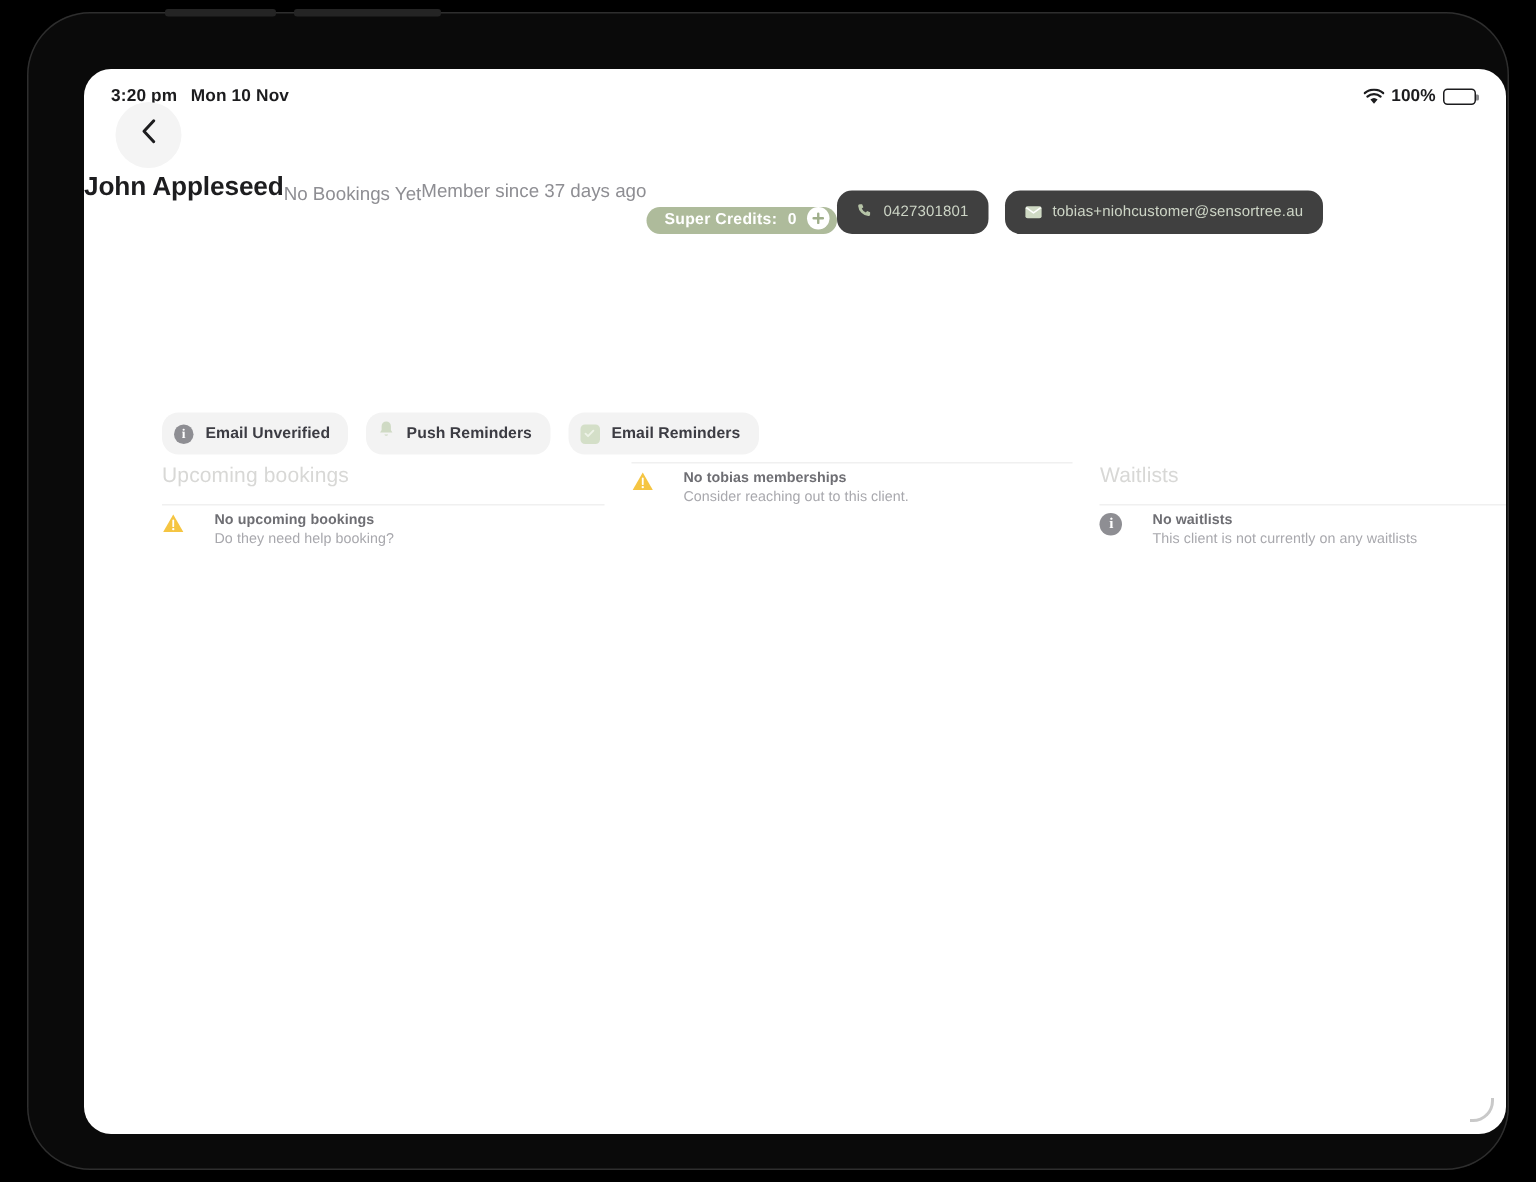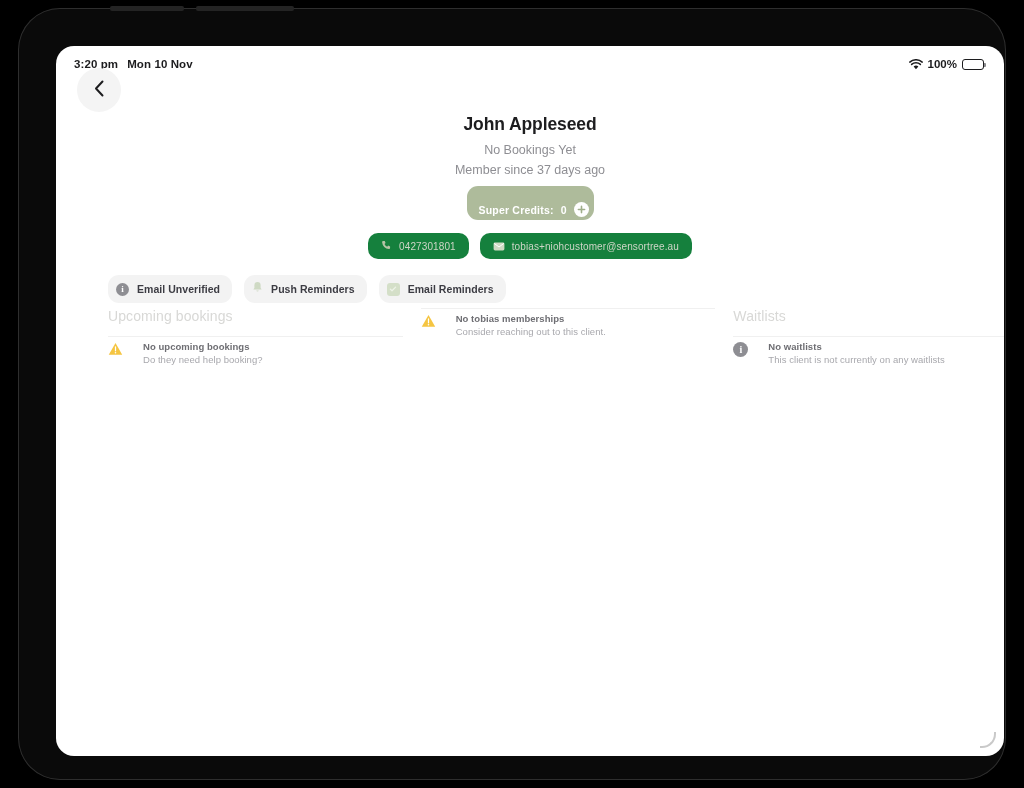--- a/index.html
+++ b/index.html
@@ -123,48 +123,47 @@
     border: none;
   }
 
   
   .profile {
     position: absolute;
     left: 0;
     top: 68px;
     width: 100%;
     display: flex;
-    flex-direction: column;
-    align-items: center;
+    flex-direction: row;
   }
   .profile-name {
     font-size: 17.5px;
     font-weight: bold;
     color: #1d1d1f;
     letter-spacing: -0.1px;
   }
   .profile-sub {
     margin-top: 8px;
     font-size: 12.5px;
     color: #8e8e93;
   }
   .profile-member {
     margin-top: 6px;
     font-size: 12.5px;
     color: #8e8e93;
   }
 
   .credits-pill {
-    margin-top: 9px;
+    margin-top: 24px;
     display: inline-flex;
     align-items: center;
     gap: 7px;
     background: #aebb9b;
     border-radius: 11px;
-    padding: 16px 5px 3px 12px;
+    padding: 0 5px 3px 12px;
     cursor: pointer;
   }
   .credits-label {
     font-size: 10.5px;
     font-weight: bold;
     color: #ffffff;
     letter-spacing: 0.2px;
   }
   .credits-value {
     font-size: 10.5px;
@@ -184,21 +183,21 @@
   
   .contact-row {
     margin-top: 13px;
     display: flex;
     gap: 11px;
   }
   .contact-pill {
     display: inline-flex;
     align-items: center;
     gap: 7px;
-    background: #15803d;
+    background: #404040;
     border-radius: 10px;
     padding: 4px 13px;
     cursor: pointer;
   }
   .contact-text {
     font-size: 10px;
     color: #cdd5c6;
     letter-spacing: 0.1px;
   }
 

